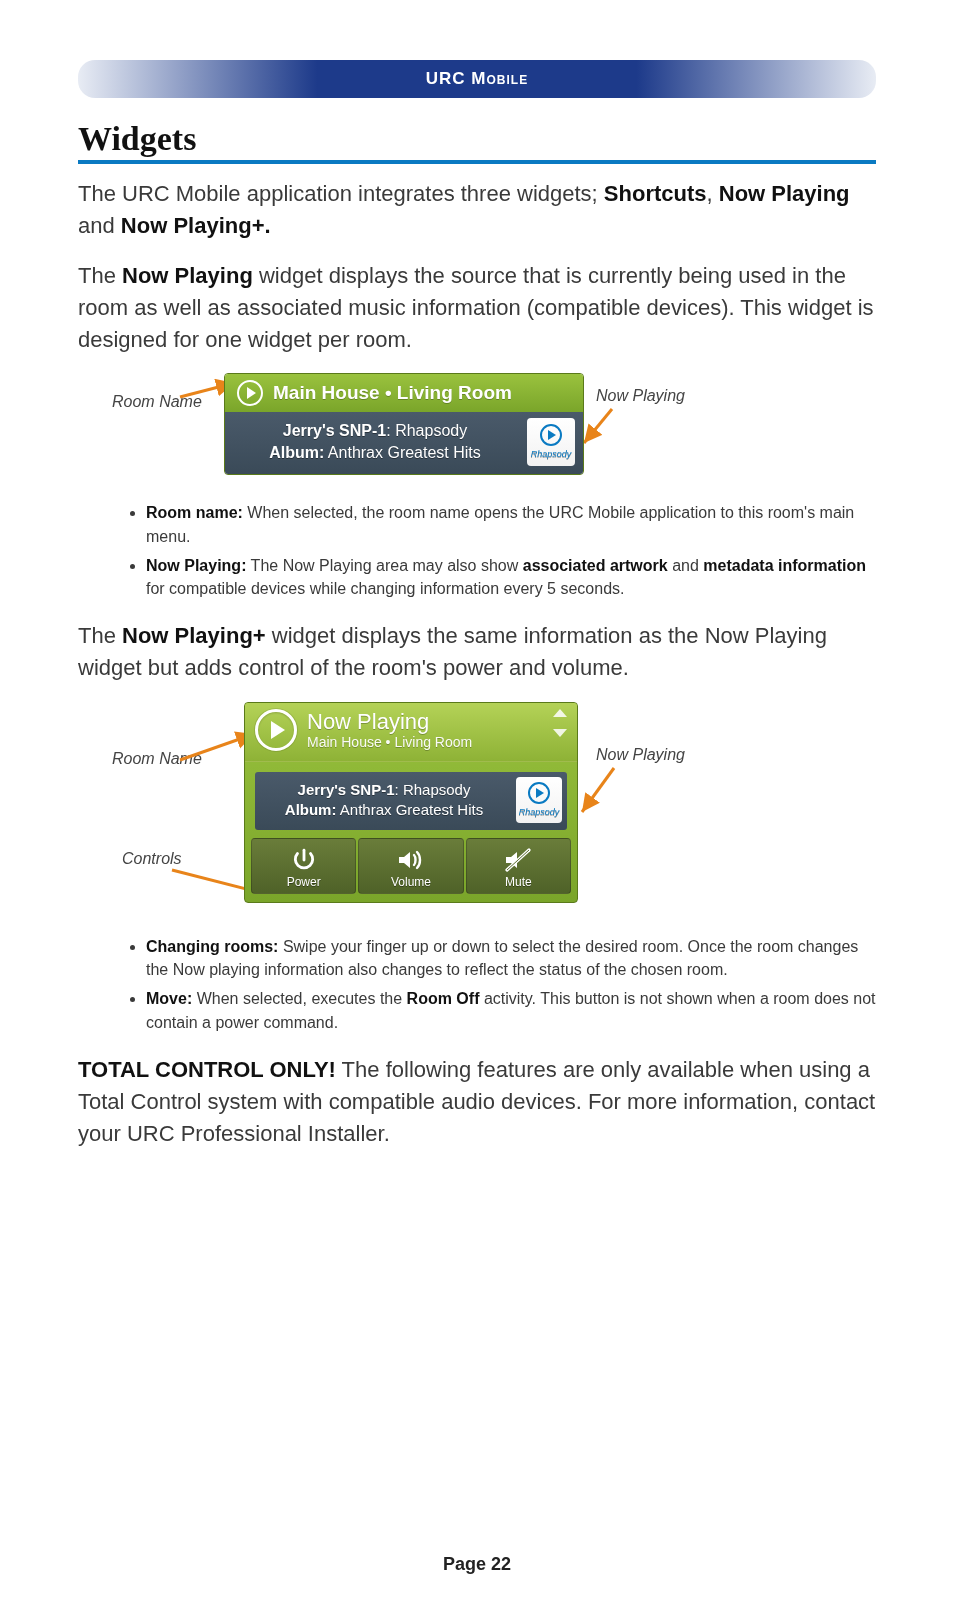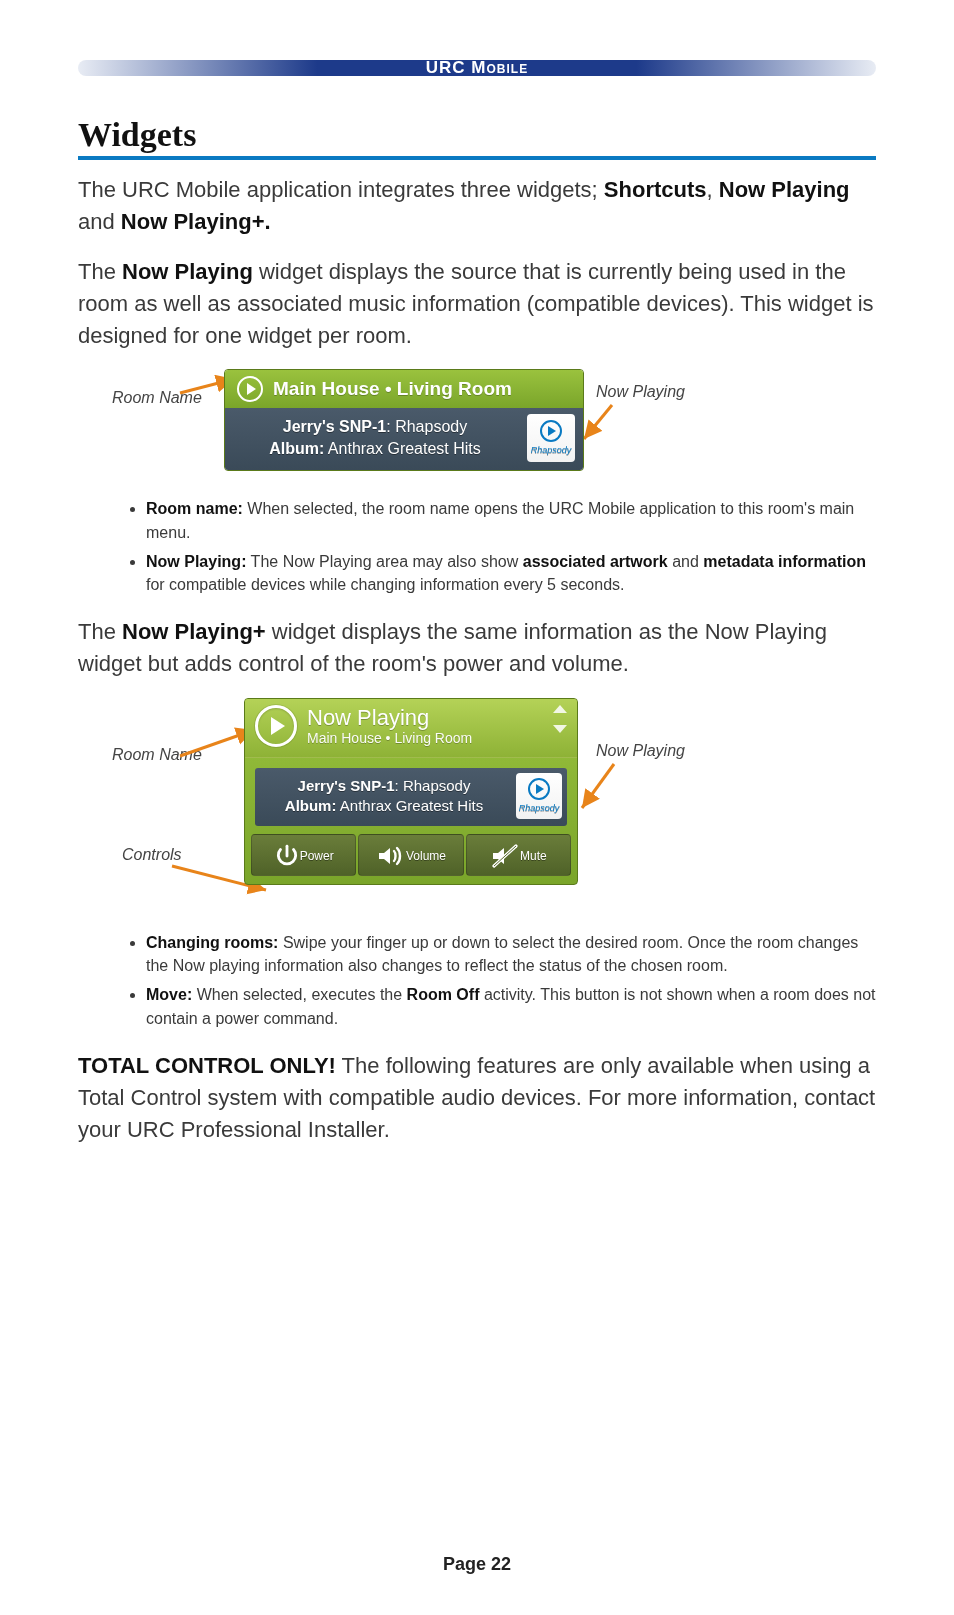--- a/index.html
+++ b/index.html
@@ -10,22 +10,22 @@
     width: 954px;
     margin: 0 auto;
     padding: 0;
   }
   .page {
     padding: 60px 78px 40px 78px;
     position: relative;
     min-height: 1615px;
   }
   .header-banner {
-    margin-bottom: 40px;
-    height: 16px;
+    margin-bottom: 22px;
+    height: 38px;
     border-radius: 17px;
     background: linear-gradient(to right, #e8ecf4 0%, #1d3a8a 30%, #1d3a8a 70%, #e8ecf4 100%);
     display: flex;
     align-items: center;
     justify-content: center;
     color: #fff;
     font-weight: bold;
     font-size: 17px;
     letter-spacing: 1px;
   }
@@ -205,21 +205,21 @@
     display: flex;
     gap: 2px;
     padding: 8px 6px 8px 6px;
   }
   .npp-btn {
     flex: 1;
     background: linear-gradient(#6a7d3a,#4f6228);
     border: 1px solid rgba(0,0,0,0.2);
     border-radius: 4px;
     display:flex;
-    flex-direction:row;
+    flex-direction:column;
     align-items:center;
     justify-content:center;
     padding: 6px 4px 4px 4px;
     color:#fff;
     font-size: 12px;
     text-shadow:0 1px 0 rgba(0,0,0,0.4);
   }
   .npp-btn .ico { height: 30px; display:flex;align-items:center;justify-content:center; }
 
   

